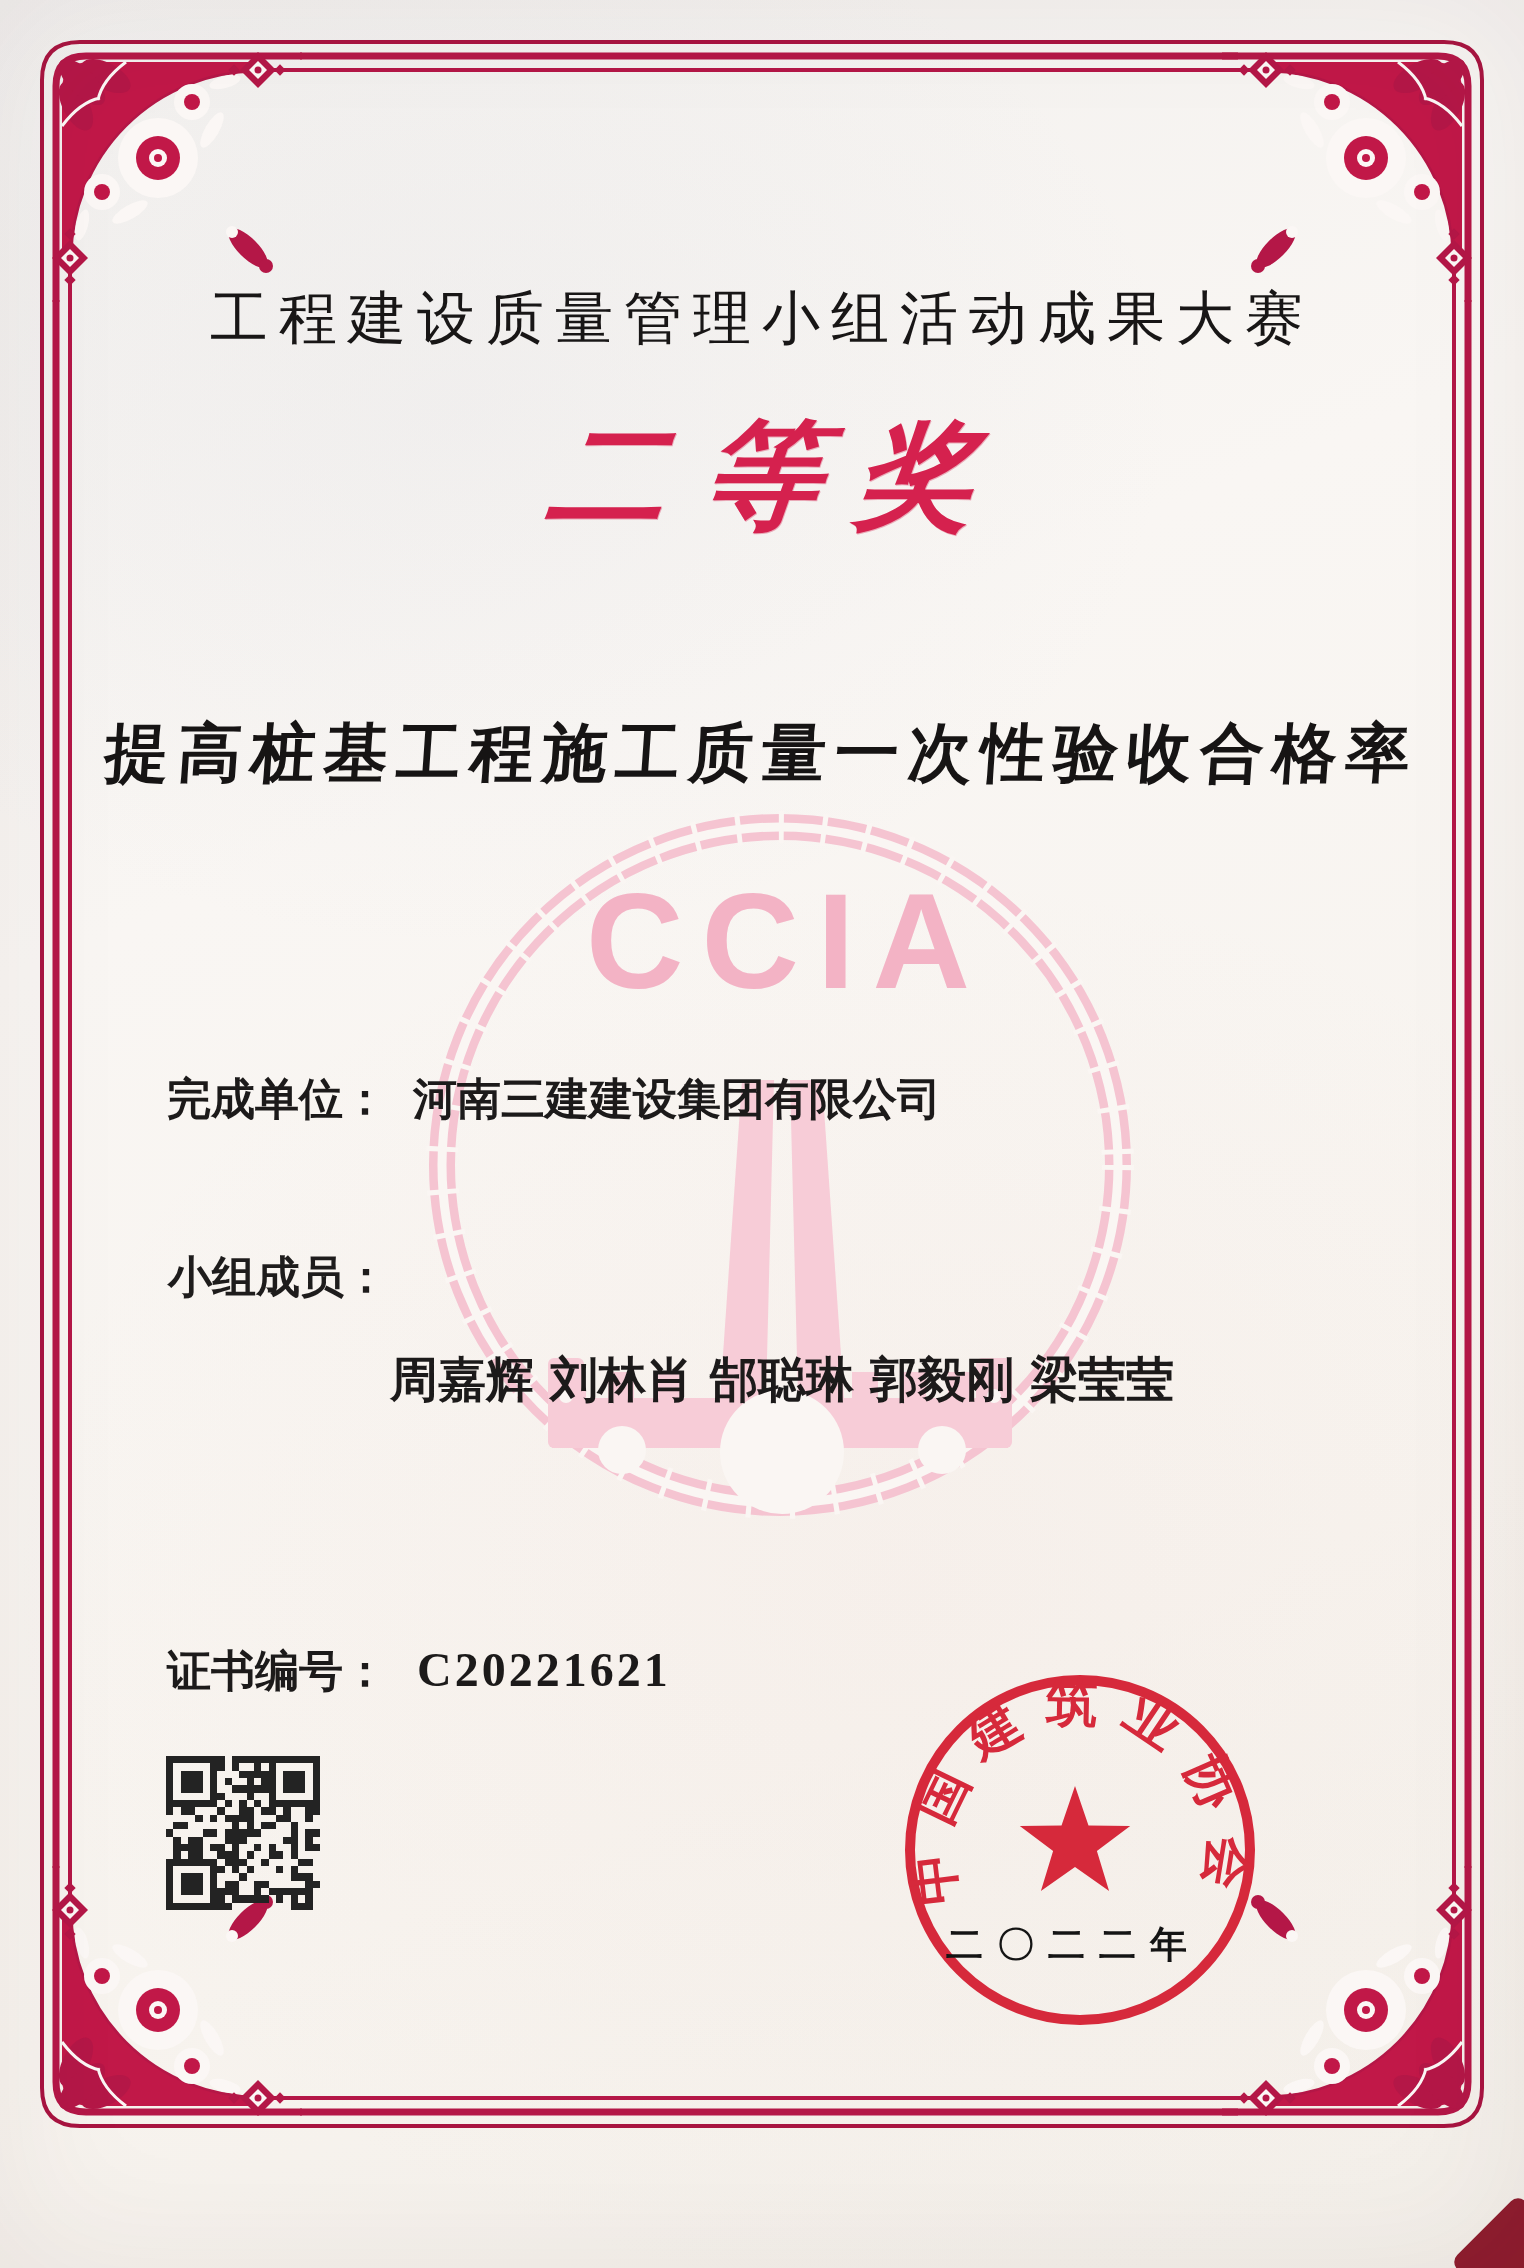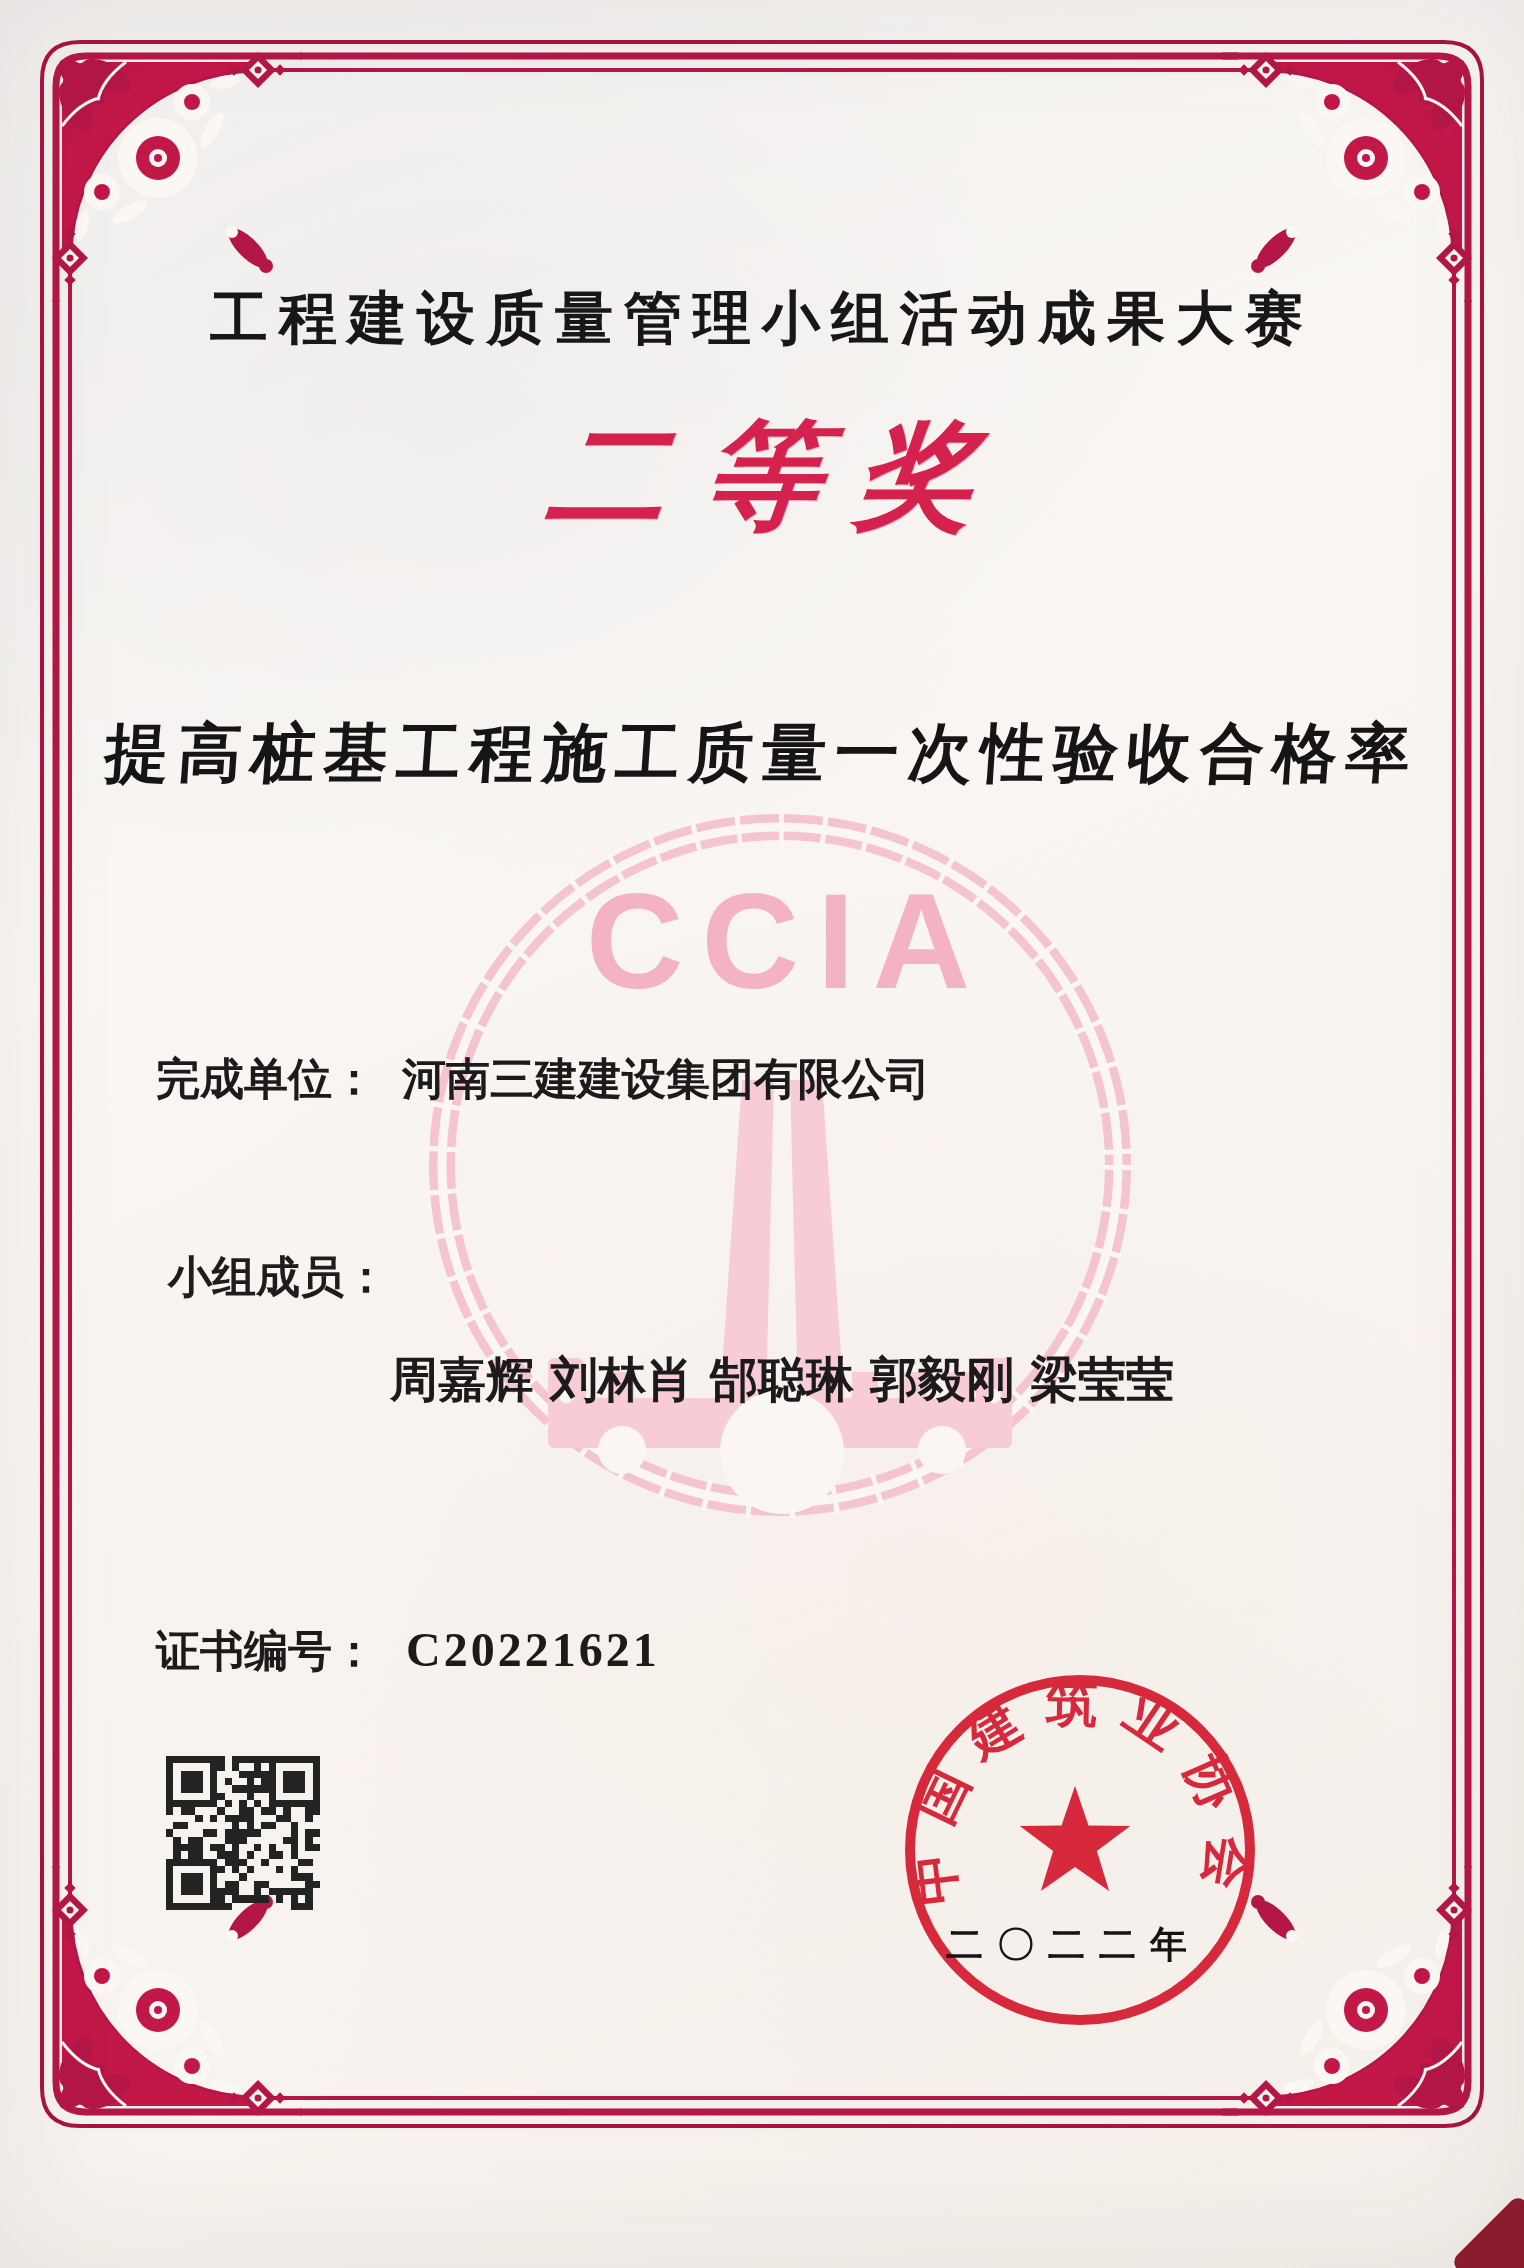--- a/index.html
+++ b/index.html
@@ -18,21 +18,21 @@
   .page::after{
     content:"";position:absolute;inset:0;pointer-events:none;
     box-shadow:inset 0 0 140px rgba(70,45,55,.07);
   }
   .abs{position:absolute;}
   svg{display:block;}
 
   .competition-title{
     top:280px;left:0;width:100%;
     text-align:center;
-    font-size:58px;font-weight:bold;
+    font-size:58px;font-weight:normal;
     letter-spacing:11px;
     color:#181616;
   }
   .award-row{
     top:400px;left:0;width:100%;
     display:flex;justify-content:center;gap:36px;
   }
   .award-char{
     font-family:"DejaVu Serif", serif;
     font-size:118px;line-height:150px;font-weight:bold;font-style:italic;
@@ -43,23 +43,24 @@
   .project-title{
     top:710px;left:0;width:100%;
     text-align:center;
     font-family:"DejaVu Serif", serif;
     font-size:64px;font-weight:bold;
     letter-spacing:9px;
     color:#161414;
     transform:skewX(-4deg);
   }
   .field-row{
-    left:156px;
+    left:167px;
     font-size:44px;font-weight:bold;color:#1c1a1a;
     white-space:nowrap;
+    margin-top:20px;
   }
   .field-row .value{margin-left:26px;}
   .row-unit{top:1050px;}
   .row-team{top:1152px;}
   .members-line{
     position:absolute;left:390px;width:784px;
     display:flex;justify-content:space-between;
     font-size:48px;font-weight:bold;color:#1c1a1a;
     top:0;
   }

